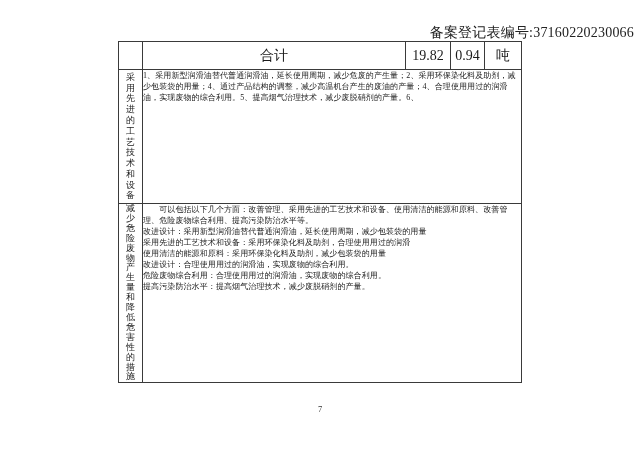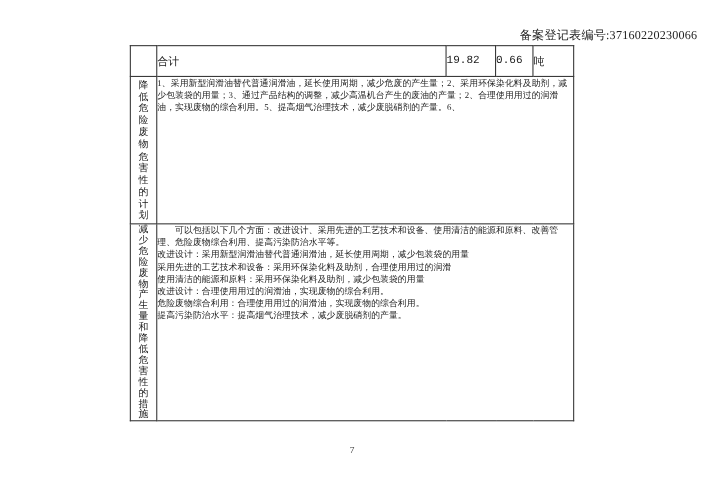--- a/index.html
+++ b/index.html
@@ -13,42 +13,42 @@
     position: relative;
     width: 640px;
     height: 452px;
     background: #ffffff;
     overflow: hidden;
   }
   .doc-number {
     position: absolute;
     top: 24px;
     right: 6px;
-    font-size: 11px;
+    font-size: 14px;
     letter-spacing: 0.2px;
     color: #222222;
     white-space: nowrap;
   }
   table.form-table {
     position: absolute;
     left: 118px;
     top: 41px;
     width: 403px;
     border-collapse: collapse;
     table-layout: fixed;
   }
   table.form-table td {
     border: 1px solid #3a3a3a;
     padding: 0;
     overflow: hidden;
   }
   td.cell-center {
+    text-align: center;
     vertical-align: middle;
-    font-size: 10px;
-    font-family: Liberation Mono, monospace;
+    font-size: 14px;
   }
   td.label-cell {
     vertical-align: middle;
     text-align: center;
   }
   .vlabel {
     width: 1em;
     margin: 0 auto;
     font-size: 9px;
     word-break: break-all;
@@ -89,39 +89,39 @@
       <col style="width:263px">
       <col style="width:45px">
       <col style="width:34px">
       <col style="width:37px">
     </colgroup>
     <tbody>
         <tr style="height:28px">
       <td class="cell-center"></td>
       <td class="cell-center">合计</td>
       <td class="cell-center">19.82</td>
-      <td class="cell-center">0.66</td>
+      <td class="cell-center">0.94</td>
       <td class="cell-center">吨</td>
     </tr>
     <tr style="height:134px">
       <td class="label-cell">
-        <div class="vlabel vlabel-plan">降低危险废物危害性的计划</div>
+        <div class="vlabel vlabel-plan">采用先进的工艺技术和设备</div>
       </td>
       <td class="content-cell" colspan="4">
         <div class="tline">1、采用新型润滑油替代普通润滑油，延长使用周期，减少危废的产生量；2、采用环保染化料及助剂，减</div>
-        <div class="tline">少包装袋的用量；3、通过产品结构的调整，减少高温机台产生的废油的产量；2、合理使用用过的润滑</div>
+        <div class="tline">少包装袋的用量；4、通过产品结构的调整，减少高温机台产生的废油的产量；4、合理使用用过的润滑</div>
         <div class="tline">油，实现废物的综合利用。5、提高烟气治理技术，减少废脱硝剂的产量。6、</div>
       </td>
     </tr>
     <tr style="height:179px">
       <td class="label-cell">
         <div class="vlabel vlabel-measures">减少危险废物产生量和降低危害性的措施</div>
       </td>
       <td class="content-cell" colspan="4">
-        <div class="tline">　　可以包括以下几个方面：改进设计、采用先进的工艺技术和设备、使用清洁的能源和原料、改善管</div>
+        <div class="tline">　　可以包括以下几个方面：改善管理、采用先进的工艺技术和设备、使用清洁的能源和原料、改善管</div>
         <div class="tline">理、危险废物综合利用、提高污染防治水平等。</div>
         <div class="tline">改进设计：采用新型润滑油替代普通润滑油，延长使用周期，减少包装袋的用量</div>
         <div class="tline">采用先进的工艺技术和设备：采用环保染化料及助剂，合理使用用过的润滑</div>
         <div class="tline">使用清洁的能源和原料：采用环保染化料及助剂，减少包装袋的用量</div>
         <div class="tline">改进设计：合理使用用过的润滑油，实现废物的综合利用。</div>
         <div class="tline">危险废物综合利用：合理使用用过的润滑油，实现废物的综合利用。</div>
         <div class="tline">提高污染防治水平：提高烟气治理技术，减少废脱硝剂的产量。</div>
       </td>
     </tr>
   </tbody>

